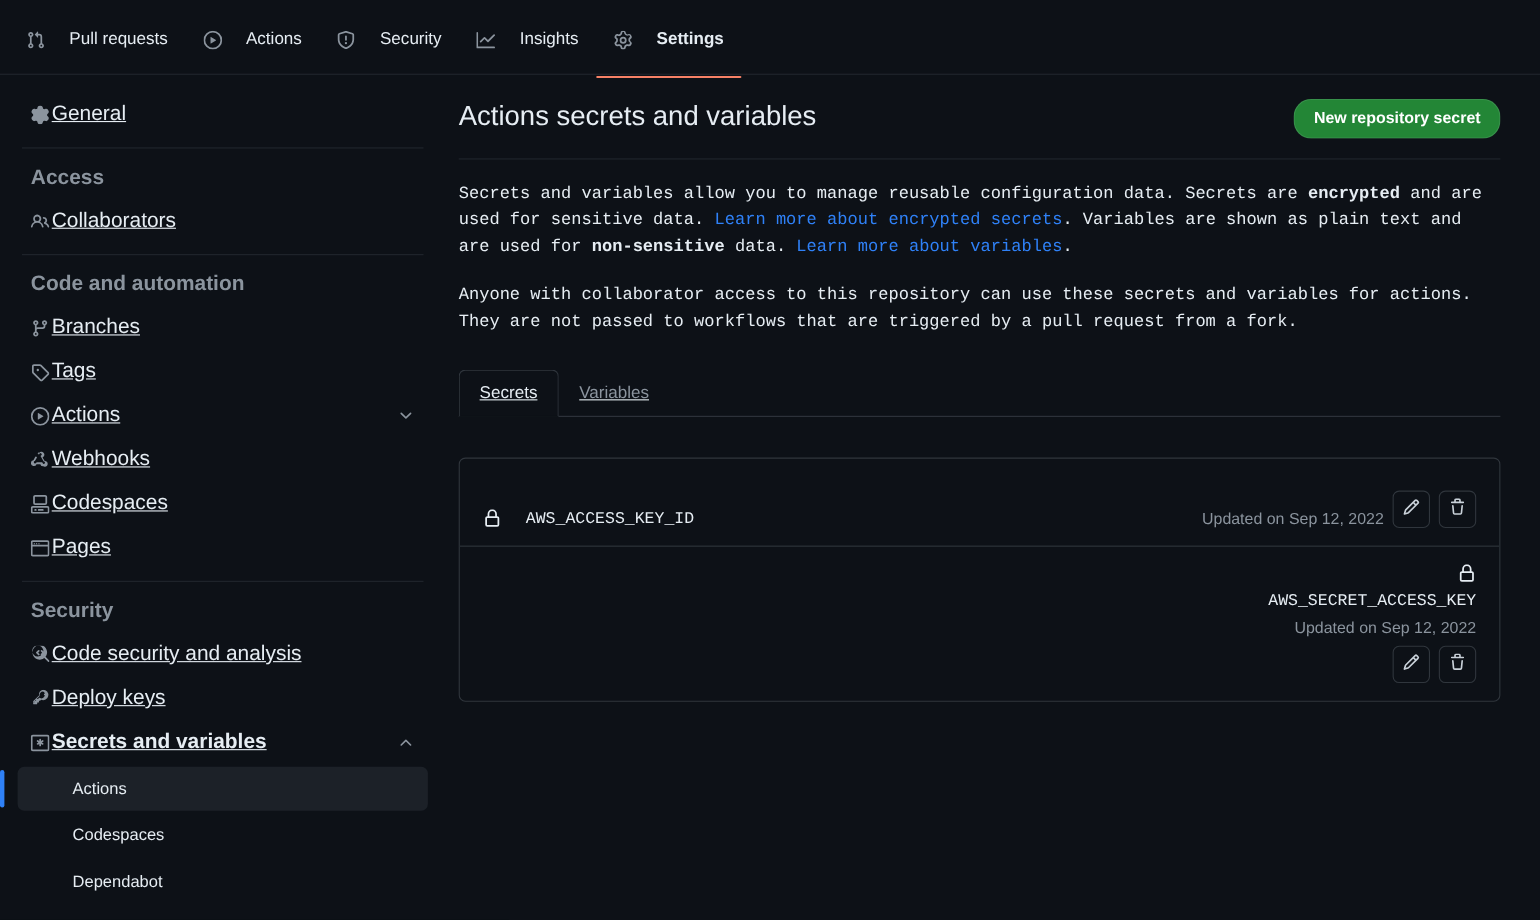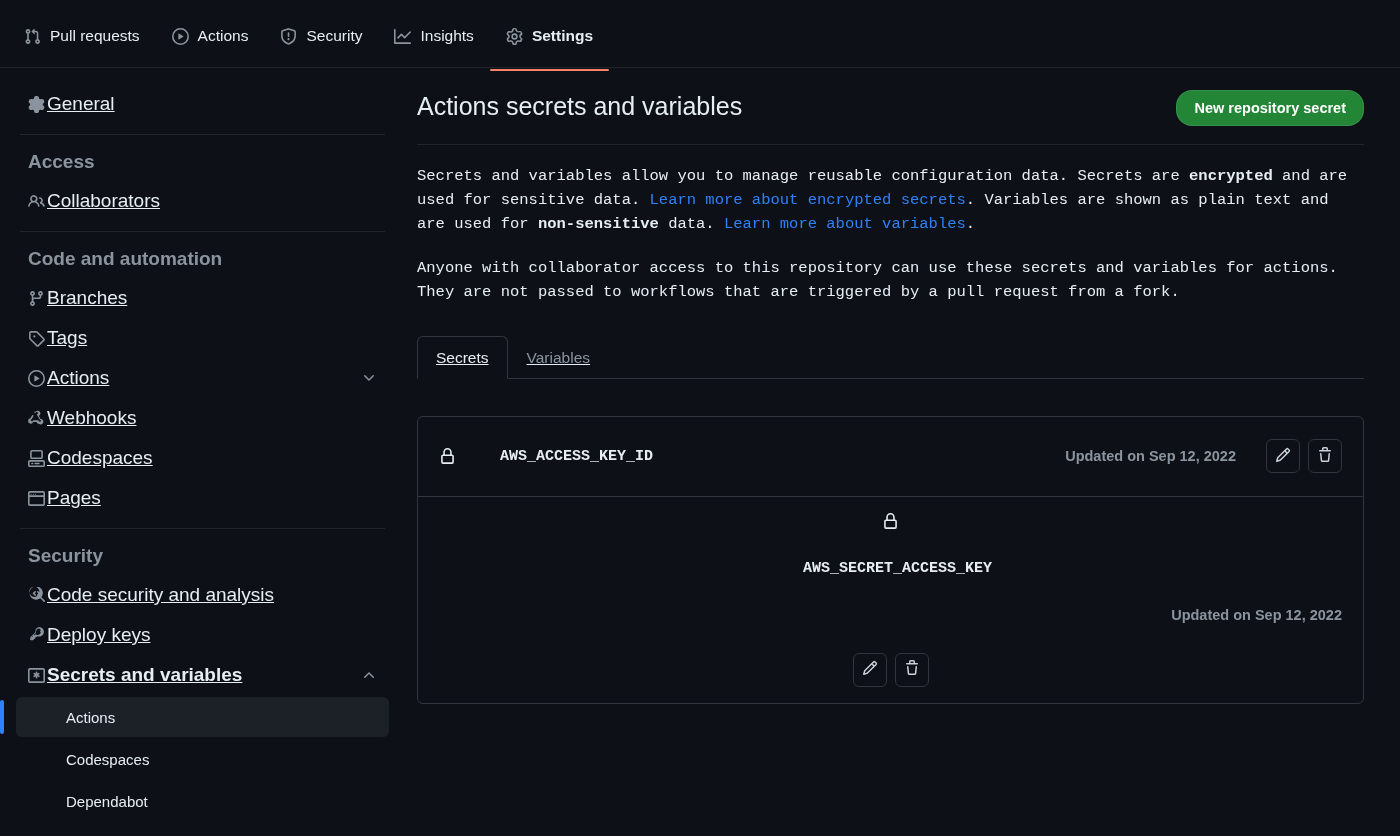--- a/index.html
+++ b/index.html
@@ -16,21 +16,21 @@
     position: relative;
     height: 68px;
     display: flex;
     align-items: flex-start;
     padding-left: 8px;
     border-bottom: 1px solid #21262d;
   }
   .nav-item {
     display: flex;
     align-items: center;
-    gap: 9px;
+    gap: 22px;
     height: 52px;
     padding: 0 16px;
     font-size: 15.5px;
     color: #e6edf3;
     position: relative;
     cursor: pointer;
     margin-top: 10px;
   }
   .nav-item .ico { display: flex; align-items: center; color: #8b949e; }
   .nav-item.active { font-weight: 700; }
@@ -162,25 +162,24 @@
   }
 
   .list {
     margin-top: 37px;
     border: 1px solid #30363d;
     border-radius: 6px;
     overflow: hidden;
   }
   .row {
     display: flex;
-    align-items: center;
+    align-items: flex-end;
     padding: 16px 21px;
-    gap: 30px;
+    gap: 8px;
     min-height: 79px;
-    font-weight: bold;
   }
   .row + .row { border-top: 1px solid #30363d; flex-direction: column; }
   .row .lock { display: flex; color: #e6edf3; }
   .row .name {
     font-family: "Liberation Mono", monospace;
     font-size: 15px;
     color: #e6edf3;
     margin-left: 14px;
   }
   .row .updated {

